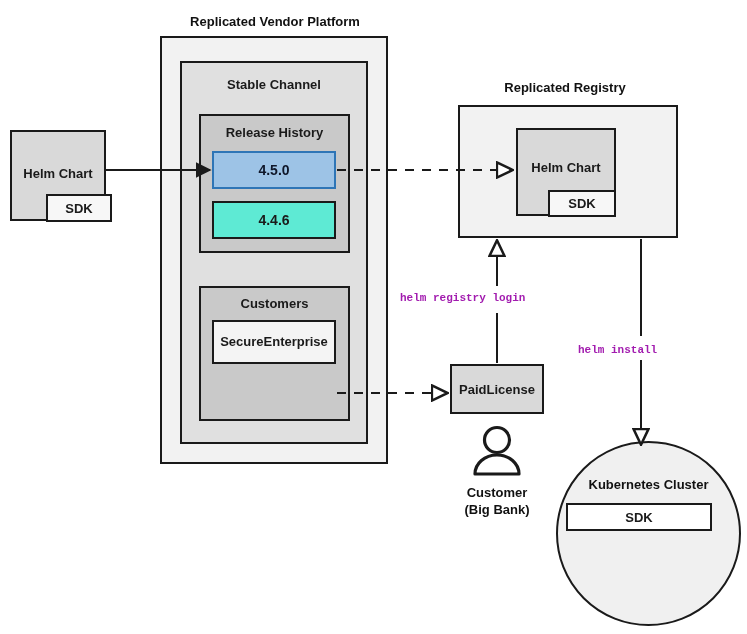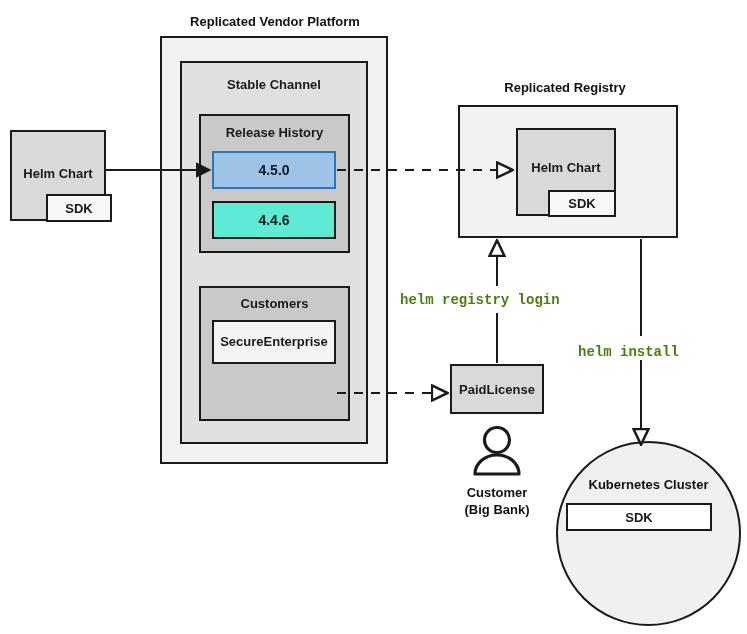--- a/index.html
+++ b/index.html
@@ -43,22 +43,22 @@
     right: 0;
     text-align: center;
     font-weight: bold;
     color: #1a1a1a;
     font-size: 13px;
   }
   .mono {
     position: absolute;
     font-family: "Liberation Mono", "DejaVu Sans Mono", monospace;
     font-weight: bold;
-    font-size: 14px;
-    color: #4d7c0f;
+    font-size: 11px;
+    color: #a21caf;
     white-space: nowrap;
     letter-spacing: 0px;
   }
   .cap {
     position: absolute;
     text-align: center;
     font-weight: bold;
     font-size: 13px;
     color: #111111;
     line-height: 17px;

